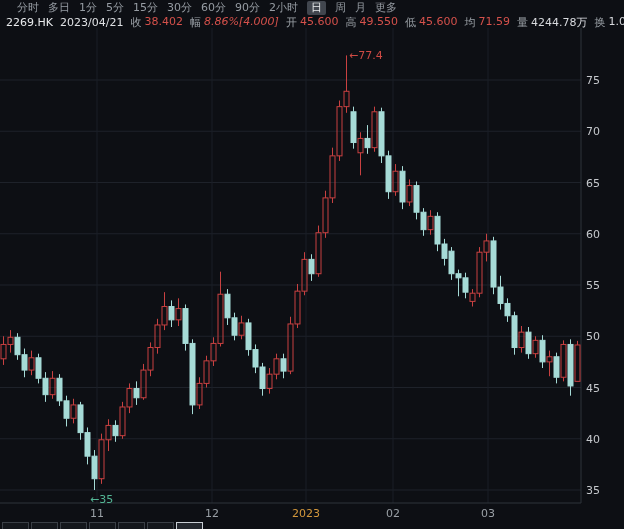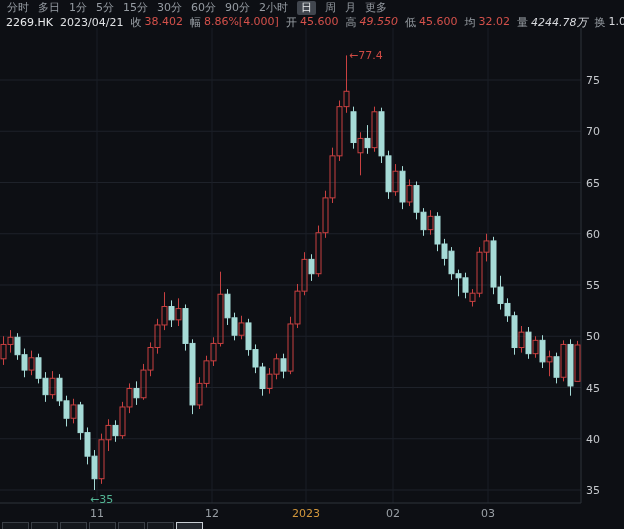--- a/index.html
+++ b/index.html
@@ -1,21 +1,21 @@
 <!DOCTYPE html>
 <html><head>
 <meta charset="utf-8">
 <style>
   html,body{margin:0;padding:0;width:624px;height:529px;overflow:hidden;
     background:#0d0f14;font-family:"DejaVu Sans","Liberation Sans",sans-serif;}
   .app{position:relative;width:624px;height:529px;background:#0d0f14;}
   .toolbar{position:absolute;top:0;left:0;width:624px;height:16px;display:flex;
     justify-content:space-between;align-items:center;font-size:11px;color:#969ca3;}
   .tb-left,.tb-right{display:flex;align-items:center;}
-  .tb-left{gap:9px;padding-left:7px;}
+  .tb-left{gap:9px;padding-left:17px;}
   .tb-right{gap:10px;padding-right:6px;}
   .tb-item{cursor:pointer;line-height:14px;white-space:nowrap;}
   .tb-item.sel{background:#41464e;color:#e8eaec;padding:0 4px;border-radius:2px;}
   .infobar{position:absolute;top:15px;left:0;width:624px;height:14px;display:flex;
     align-items:center;gap:7px;font-size:11px;padding-left:6px;white-space:nowrap;}
   .sym{color:#e9ebed;font-weight:normal;}
   .qdate{color:#dfe1e4;}
   .fld{display:inline-flex;gap:3px;}
   .fld .lab{color:#9aa0a6;}
   .chart{position:absolute;top:28px;left:0;width:624px;height:501px;}
@@ -49,41 +49,41 @@
   <div class="infobar">
     <span class="sym">2269.HK</span>
     <span class="qdate">2023/04/21</span>
     <span id="info-fields" style="display:inline-flex;gap:7px;">
         <span class="fld">
           <span class="lab">收</span>
           <span style="color: rgb(213, 81, 75);">38.402</span>
         </span>
         <span class="fld">
           <span class="lab">幅</span>
-          <span style="color: rgb(213, 81, 75);">8.86%[4.000]</span>
+          <span style="color: rgb(213, 81, 75); font-style: italic;">8.86%[4.000]</span>
         </span>
         <span class="fld">
           <span class="lab">开</span>
           <span style="color: rgb(213, 81, 75);">45.600</span>
         </span>
         <span class="fld">
           <span class="lab">高</span>
-          <span style="color: rgb(213, 81, 75); font-style: italic;">49.550</span>
+          <span style="color: rgb(213, 81, 75);">49.550</span>
         </span>
         <span class="fld">
           <span class="lab">低</span>
           <span style="color: rgb(213, 81, 75);">45.600</span>
         </span>
         <span class="fld">
           <span class="lab">均</span>
-          <span style="color: rgb(213, 81, 75);">32.02</span>
+          <span style="color: rgb(213, 81, 75);">71.59</span>
         </span>
         <span class="fld">
           <span class="lab">量</span>
-          <span style="color: rgb(216, 218, 222); font-style: italic;">4244.78万</span>
+          <span style="color: rgb(216, 218, 222);">4244.78万</span>
         </span>
         <span class="fld">
           <span class="lab">换</span>
           <span style="color: rgb(216, 218, 222);">1.004%</span>
         </span>
       </span>
   </div>
   <div class="chart">
     <svg id="chart-svg" width="624" height="501" viewBox="0 28 624 501">
         <g>

